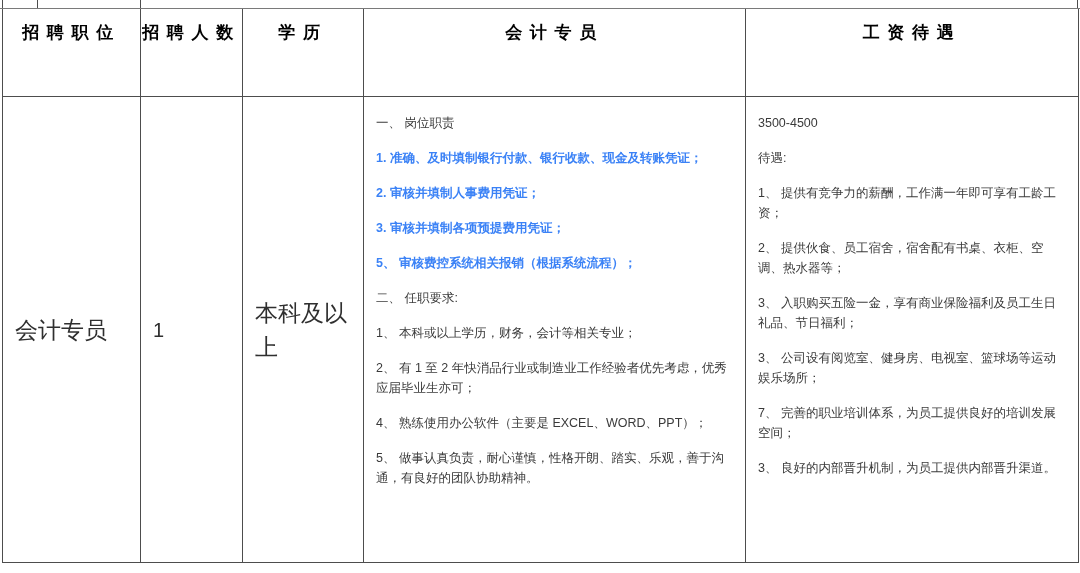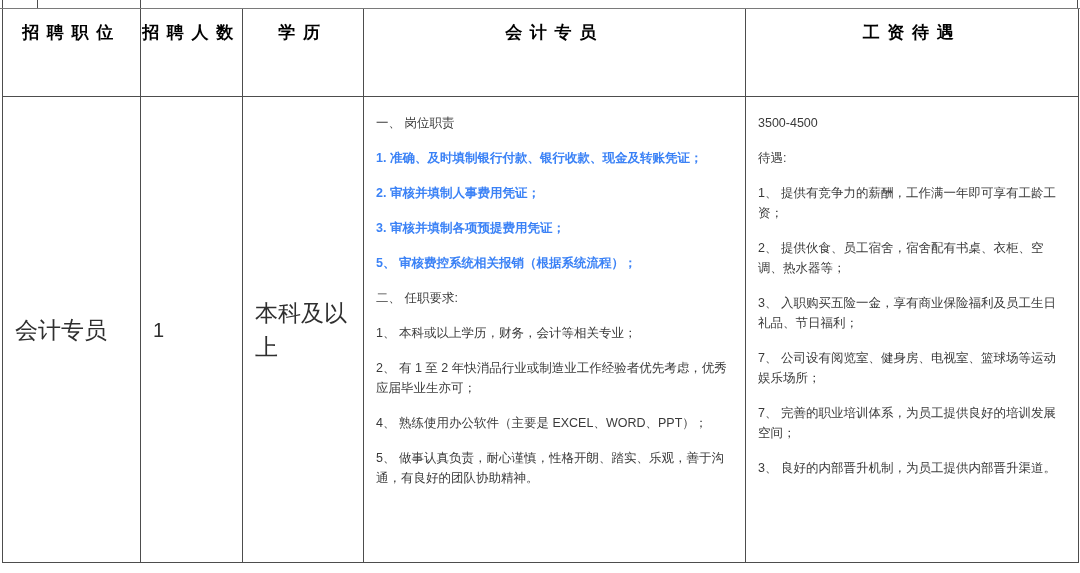--- a/index.html
+++ b/index.html
@@ -99,19 +99,19 @@
       <p>4、 熟练使用办公软件（主要是 EXCEL、WORD、PPT）；</p>
       <p>5、 做事认真负责，耐心谨慎，性格开朗、踏实、乐观，善于沟通，有良好的团队协助精神。</p>
     </div>
 
     <div class="cell content">
       <p>3500-4500</p>
       <p>待遇:</p>
       <p>1、 提供有竞争力的薪酬，工作满一年即可享有工龄工资；</p>
       <p>2、 提供伙食、员工宿舍，宿舍配有书桌、衣柜、空调、热水器等；</p>
       <p>3、 入职购买五险一金，享有商业保险福利及员工生日礼品、节日福利；</p>
-      <p>7、 公司设有阅览室、健身房、电视室、篮球场等运动娱乐场所；</p>
+      <p>3、 公司设有阅览室、健身房、电视室、篮球场等运动娱乐场所；</p>
       <p>7、 完善的职业培训体系，为员工提供良好的培训发展空间；</p>
       <p>3、 良好的内部晋升机制，为员工提供内部晋升渠道。</p>
     </div>
 
   </div>
 </div>
 
 </body></html>

